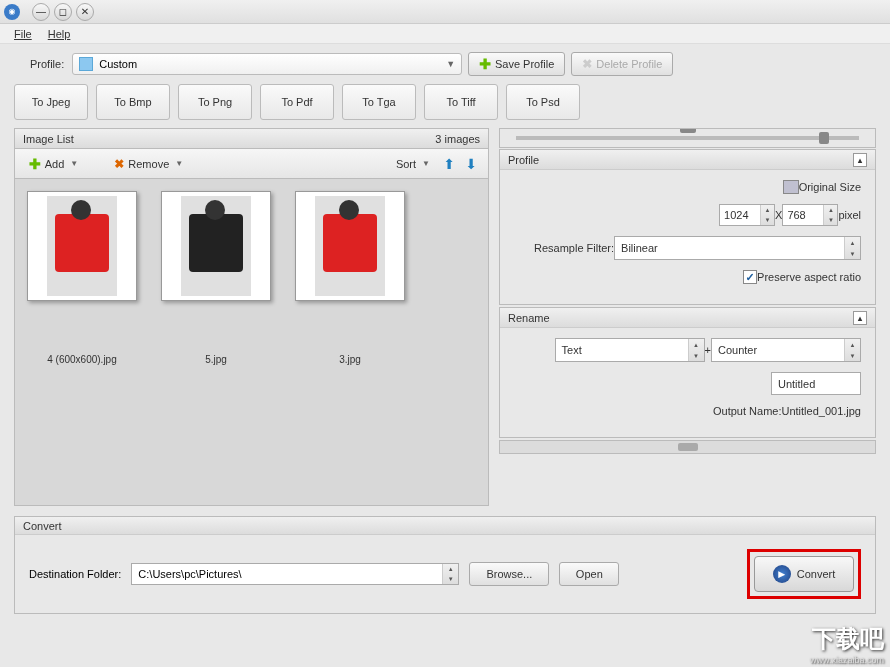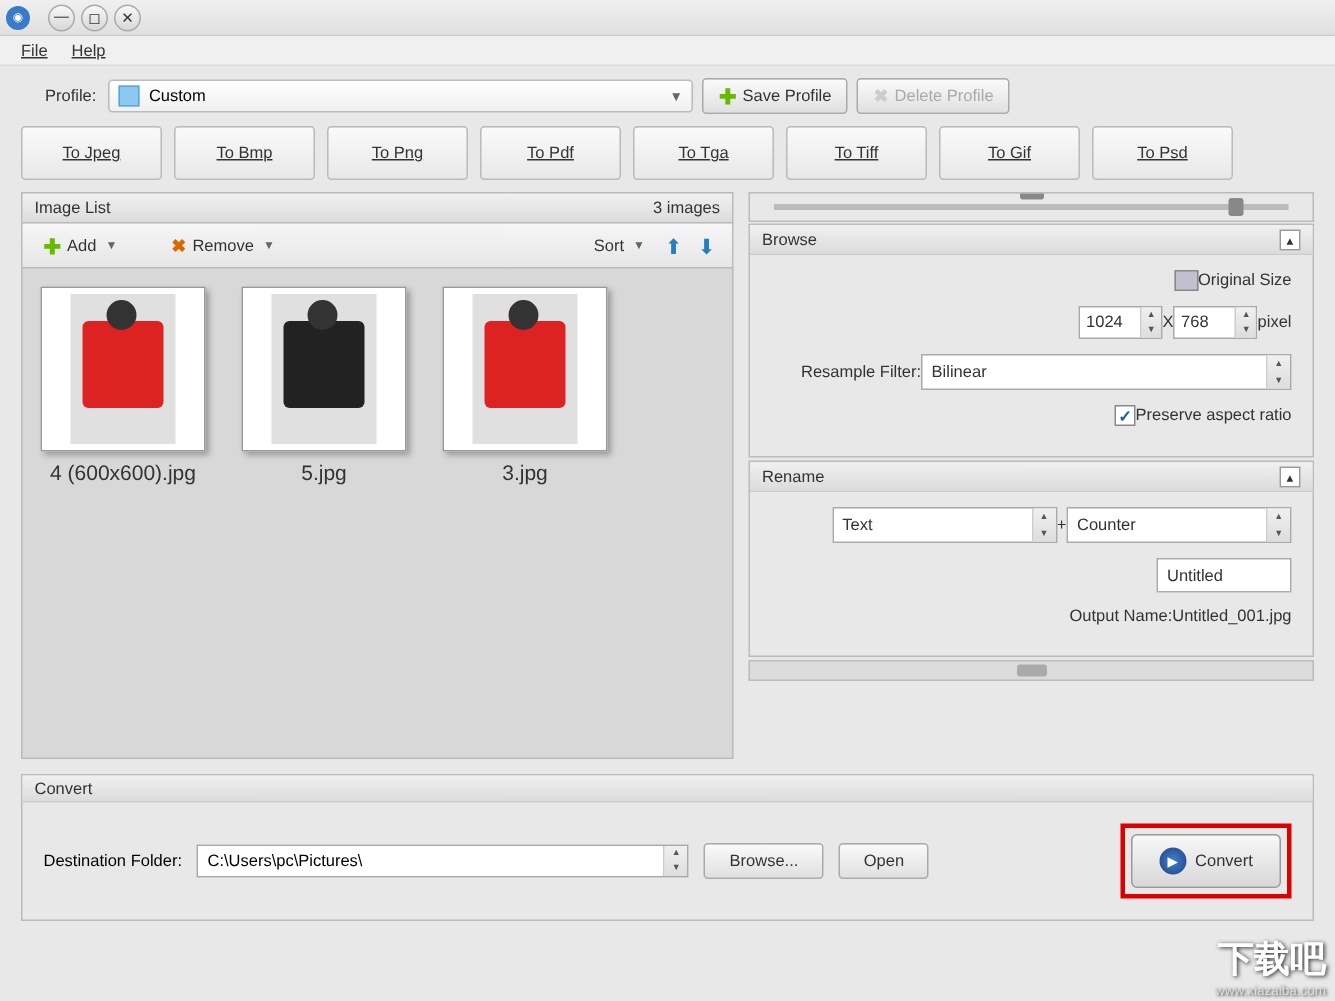--- a/index.html
+++ b/index.html
@@ -17,21 +17,21 @@
 .profile-row label { color: #333; margin-right: 2px; }
 .profile-select { flex: 0 0 390px; height: 22px; background: linear-gradient(#fff, #f0f0f0); border: 1px solid #bbb; border-radius: 3px; display: flex; align-items: center; padding: 0 6px; cursor: pointer; }
 .profile-select .doc-icon { width: 14px; height: 14px; background: #8cc8f0; border: 1px solid #5ba8d8; margin-right: 6px; }
 .profile-select .arrow { margin-left: auto; color: #666; font-size: 9px; }
 .btn { height: 24px; padding: 0 10px; background: linear-gradient(#fafafa, #e0e0e0); border: 1px solid #aaa; border-radius: 3px; cursor: pointer; display: inline-flex; align-items: center; gap: 4px; color: #333; }
 .btn.disabled { color: #aaa; }
 .plus-icon { color: #6b0; font-weight: bold; font-size: 14px; }
 .x-icon { color: #d60; font-weight: bold; font-size: 12px; }
 
 .format-tabs { padding: 0 14px 8px; display: flex; gap: 8px; }
-.format-tab { width: 94px; height: 36px; background: linear-gradient(#fafafa, #e8e8e8); border: 1px solid #bbb; border-radius: 3px; display: flex; align-items: center; justify-content: center; cursor: pointer; color: #333; text-decoration: underline; }
+.format-tab { width: 74px; height: 36px; background: linear-gradient(#fafafa, #e8e8e8); border: 1px solid #bbb; border-radius: 3px; display: flex; align-items: center; justify-content: center; cursor: pointer; color: #333; }
 
 .main-area { display: flex; padding: 0 14px; gap: 10px; }
 
 .image-list-panel { flex: 0 0 475px; }
 .panel-header { height: 20px; background: linear-gradient(#f0f0f0, #dcdcdc); border: 1px solid #bbb; border-bottom: none; display: flex; align-items: center; padding: 0 8px; color: #333; }
 .panel-header .right { margin-left: auto; }
 .toolbar { height: 30px; border: 1px solid #bbb; border-bottom: none; background: linear-gradient(#f6f6f6, #e6e6e6); display: flex; align-items: center; padding: 0 8px; gap: 4px; }
 .tool-btn { display: inline-flex; align-items: center; gap: 4px; padding: 2px 6px; cursor: pointer; color: #333; }
 .tool-btn .caret { font-size: 8px; color: #666; margin-left: 2px; }
 .arrow-btn { width: 18px; height: 18px; display: inline-flex; align-items: center; justify-content: center; cursor: pointer; font-size: 14px; }
@@ -39,21 +39,21 @@
 .arrow-down { color: #2080c0; }
 .spacer { flex: 1; }
 
 .thumb-area { height: 328px; border: 1px solid #bbb; background: #d8d8d8; padding: 12px; display: flex; gap: 24px; align-items: flex-start; }
 .thumb-item { display: flex; flex-direction: column; align-items: center; gap: 6px; }
 .thumb-box { width: 110px; height: 110px; background: #fff; border: 1px solid #999; box-shadow: 2px 2px 4px rgba(0,0,0,0.3); display: flex; align-items: center; justify-content: center; }
 .thumb-img { width: 70px; height: 100px; background: #e0e0e0; position: relative; }
 .thumb-img.red::before { content: ""; position: absolute; top: 18px; left: 8px; right: 8px; height: 58px; background: #d22; border-radius: 4px; }
 .thumb-img.black::before { content: ""; position: absolute; top: 18px; left: 8px; right: 8px; height: 58px; background: #222; border-radius: 4px; }
 .thumb-img::after { content: ""; position: absolute; top: 4px; left: 24px; width: 20px; height: 20px; background: #333; border-radius: 50%; }
-.thumb-label { color: #333; font-size: 14px; }
+.thumb-label { color: #333; font-size: 10px; margin-top: 47px; }
 
 .right-panel { flex: 1; position: relative; }
 .quality-row { height: 20px; border: 1px solid #bbb; background: #e8e8e8; position: relative; overflow: hidden; margin-bottom: 1px; }
 .quality-nub { position: absolute; top: -4px; left: 50%; width: 16px; height: 8px; background: #888; border-radius: 2px; transform: translateX(-50%); }
 .quality-inner { display: flex; align-items: center; padding: 0 8px; height: 100%; }
 .slider { flex: 1; height: 4px; background: #bbb; margin: 0 8px; position: relative; }
 .slider::after { content: ""; position: absolute; right: 30px; top: -4px; width: 10px; height: 12px; background: #888; border-radius: 2px; }
 
 .section { border: 1px solid #bbb; margin-bottom: 2px; background: #e8e8e8; }
 .section-header { height: 20px; background: linear-gradient(#f0f0f0, #dcdcdc); display: flex; align-items: center; padding: 0 8px; color: #333; border-bottom: 1px solid #ccc; }
@@ -116,21 +116,20 @@
   </button>
 </div>
 
 <div class="format-tabs">
   <div class="format-tab">To Jpeg</div>
   <div class="format-tab">To Bmp</div>
   <div class="format-tab">To Png</div>
   <div class="format-tab">To Pdf</div>
   <div class="format-tab">To Tga</div>
   <div class="format-tab">To Tiff</div>
-  <div class="format-tab">To Gif</div>
   <div class="format-tab">To Psd</div>
 </div>
 
 <div class="main-area">
   <div class="image-list-panel">
     <div class="panel-header">
       <span>Image List</span>
       <span class="right">3 images</span>
     </div>
     <div class="toolbar">
@@ -177,21 +176,21 @@
   <div class="right-panel">
     <div class="quality-row">
       <div class="quality-nub"></div>
       <div class="quality-inner">
         <div class="slider"></div>
       </div>
     </div>
 
     <div class="section">
       <div class="section-header">
-        <span>Browse</span>
+        <span>Profile</span>
         <div class="collapse">▴</div>
       </div>
       <div class="section-body">
         <div class="row">
           <span class="checkbox unchecked-icon"></span>
           <span>Original Size</span>
         </div>
         <div class="row" style="padding-left:20px">
           <div class="num-input">
             <span>1024</span>

